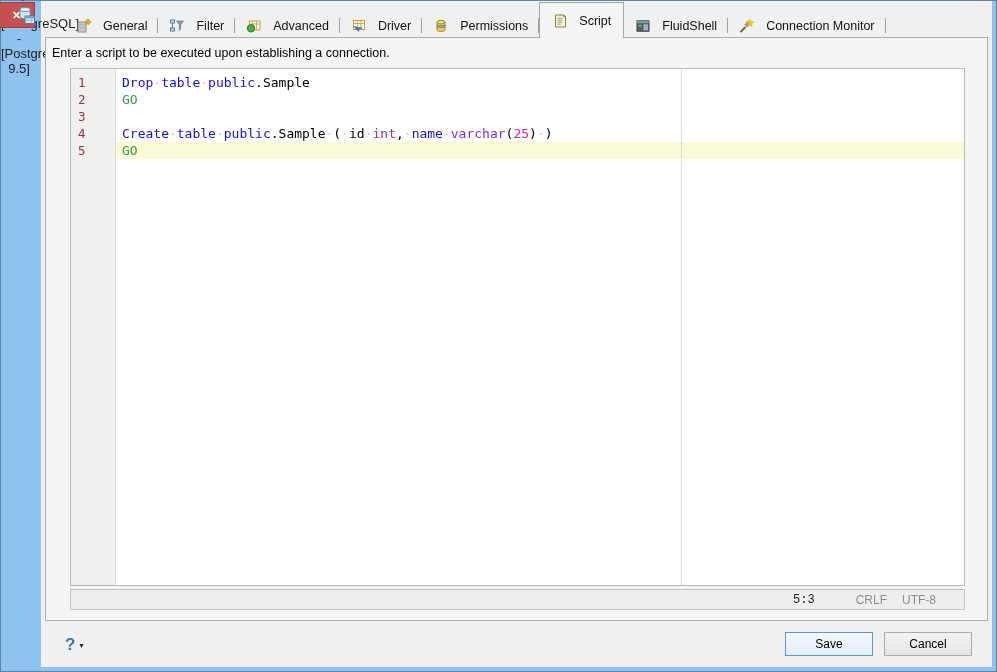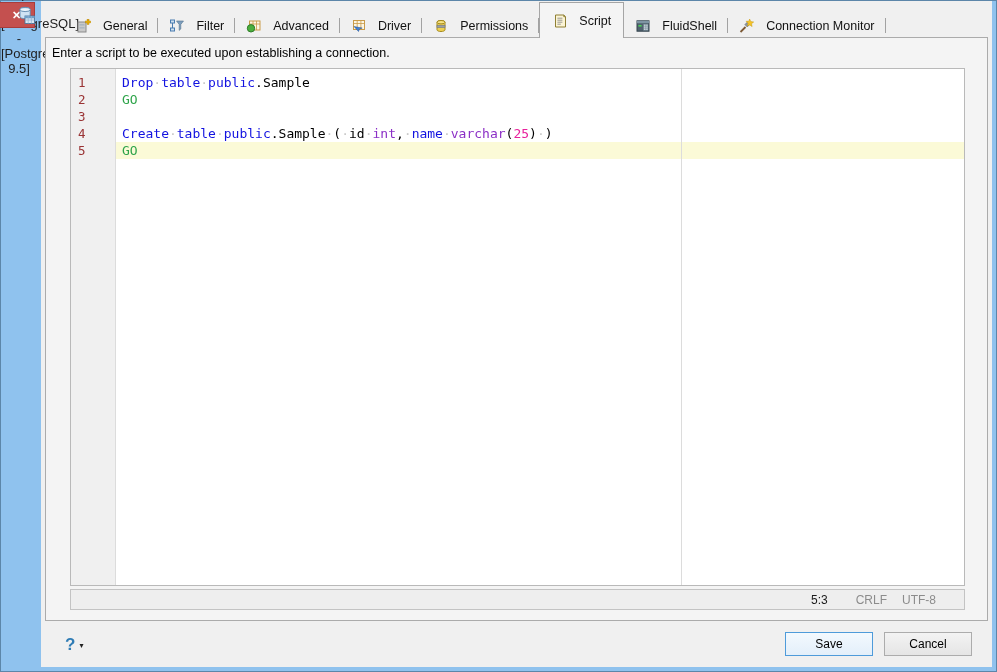--- a/index.html
+++ b/index.html
@@ -38,22 +38,22 @@
   .tk-kw{color:var(--c-kw,#1212e0);}
   .tk-go{color:var(--c-go,#2ea44a);}
   .tk-type{color:var(--c-type,#8b2fc6);}
   .tk-num{color:var(--c-num,#e8219c);}
   .tk-pl{color:#000;}
   .tk-ws{color:#c9c9c9;}
   .margin-line{position:absolute;left:565px;top:0;bottom:0;width:1px;background:#dcdcdc;pointer-events:none;}
 
   
   .statusbar{flex:0 0 auto;height:19px;margin:3px 22px 10px 24px;border:1px solid #c3c3c3;background:#eeeeee;display:flex;align-items:center;justify-content:flex-end;font-size:12px;padding-right:28px;box-sizing:content-box;}
-  .status-caret{color:#1a1a1a;}
-  .status-crlf{color:#8c8c8c;margin-left:28px;}
+  .status-caret{color:#1a1a1a;font-family:Liberation Mono, monospace;}
+  .status-crlf{color:#8c8c8c;margin-left:41px;}
   .status-enc{color:#8c8c8c;margin-left:15px;}
 
   
   .footer{flex:0 0 auto;height:46px;display:flex;align-items:center;padding:0 20px 0 24px;}
   .help{display:flex;align-items:center;gap:4px;cursor:pointer;}
   .help-q{color:#2f7cb5;font-weight:bold;font-size:17px;line-height:17px;}
   .help-arrow{font-size:8px;color:#222;padding-top:3px;}
   .footer-spacer{flex:1;}
   .btns{display:flex;gap:11px;}
   .btn{height:24px;min-width:88px;padding:0 12px;font-size:12px;font-family:"Liberation Sans",sans-serif;color:#000;background:linear-gradient(#f3f3f3,#e5e5e5);border:1px solid #acacac;cursor:pointer;}

